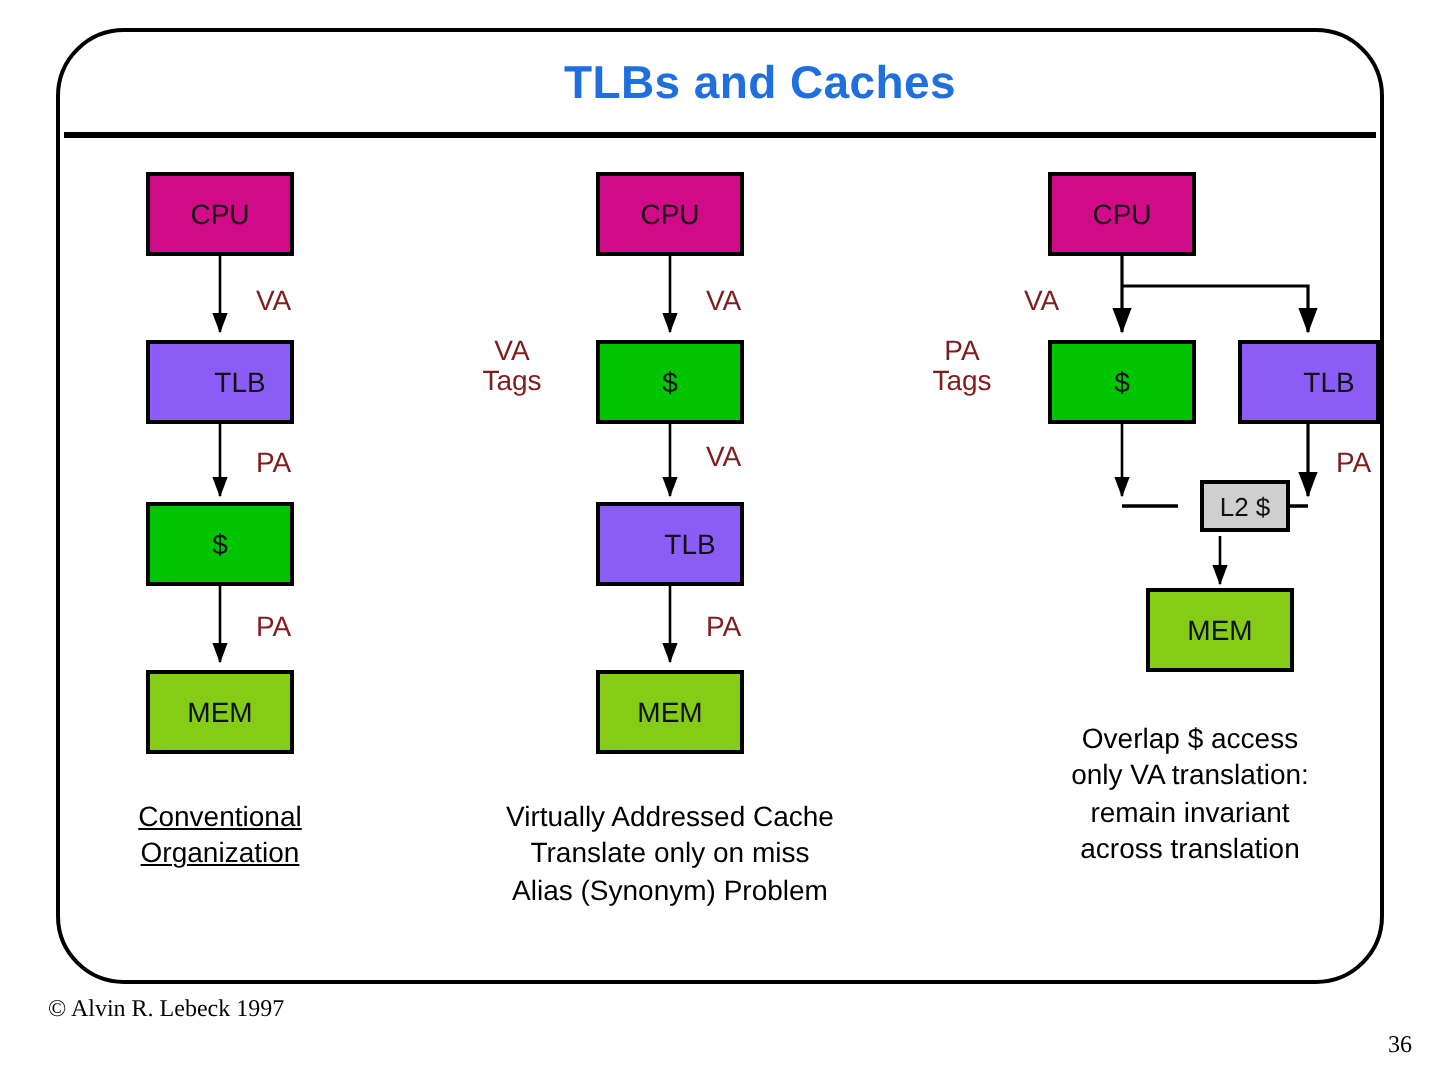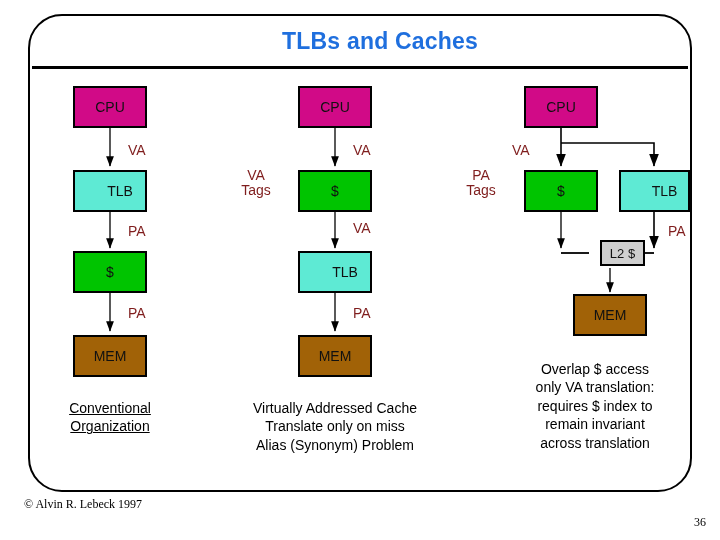--- a/index.html
+++ b/index.html
@@ -58,23 +58,23 @@
     border: 2px solid #000000;
     display: flex;
     align-items: center;
     justify-content: center;
     font-size: 14px;
     color: #111111;
     text-align: center;
     line-height: 1;
   }
   .box.cpu  { background: #d10a87; }
-  .box.tlb  { background: #5eead4; padding-left: 20px; }
+  .box.tlb  { background: #8b5cf6; padding-left: 20px; }
   .box.cache{ background: #00c400; }
-  .box.mem  { background: #a16207; }
+  .box.mem  { background: #84cc16; }
   .box.l2   { background: #cfcfcf; font-size: 13px; }
 
   
   .label {
     position: absolute;
     font-size: 14px;
     color: #7f1d1d;
     white-space: nowrap;
     line-height: 1.1;
   }
@@ -225,19 +225,18 @@
   <span>L2 $</span>
 </div>
 
 <div class="box mem" style="left:573px; top:294px; width:74px; height:42px;">
   <span>MEM</span>
 </div>
 
 <div class="caption" style="left:500px; top:360px; width:190px;">
   <div>Overlap $ access</div>
   <div>only VA translation:</div>
-  <div>requires $ index to</div>
   <div>remain invariant</div>
   <div>across translation</div>
 </div>
 
 <div id="copyright">© Alvin R. Lebeck 1997</div>
 <div id="page-number">36</div>
 
 </body></html>

